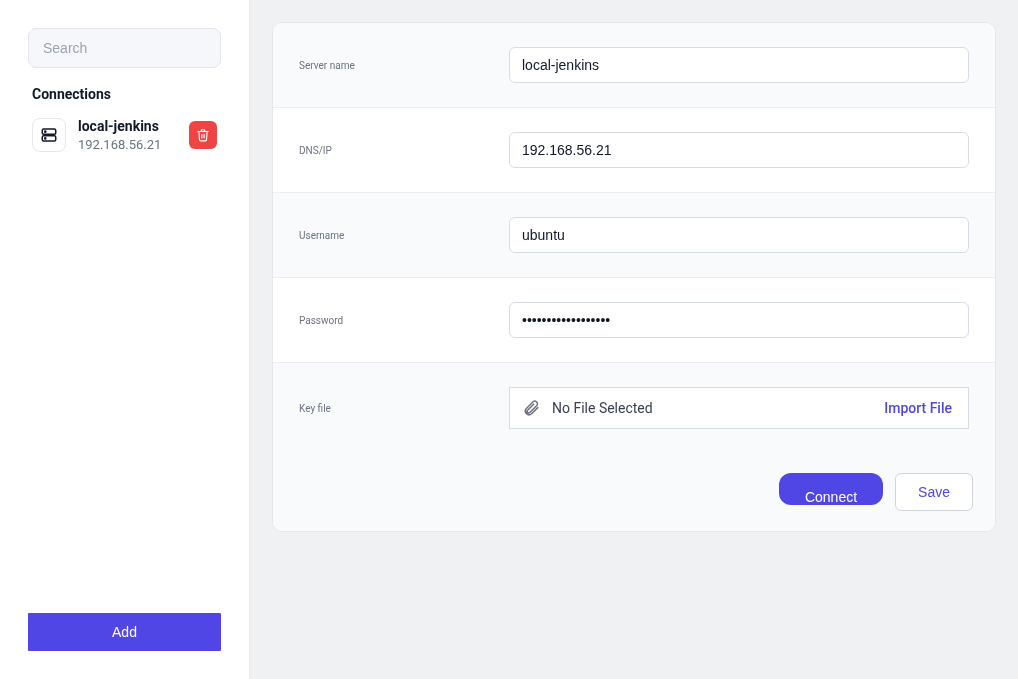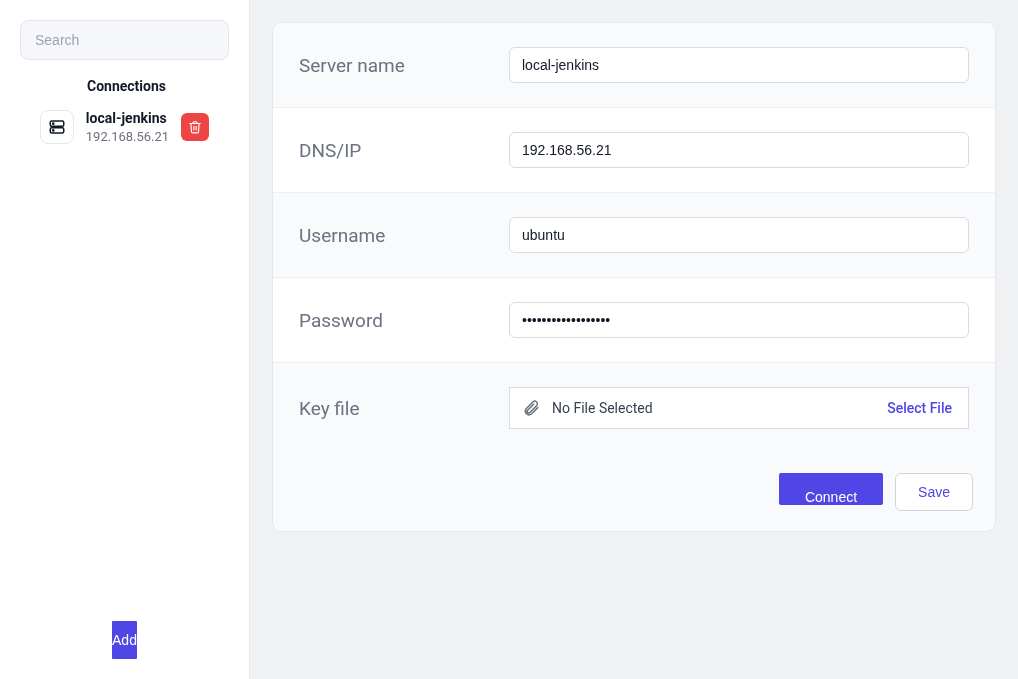--- a/index.html
+++ b/index.html
@@ -7,22 +7,21 @@
   body { display: flex; background: #f0f1f3; }
 
   
   .sidebar {
     width: 250px;
     height: 100%;
     background: #ffffff;
     border-right: 1px solid #e5e7eb;
     display: flex;
     flex-direction: column;
-    padding: 20px;
-    align-items: center;
+    padding: 28px;
   }
   .search {
     width: 100%;
     height: 40px;
     background: #f6f7fb;
     border: 1px solid #e3e6ed;
     border-radius: 8px;
     padding: 0 14px;
     font-size: 14px;
     color: #6b7280;
@@ -113,21 +112,21 @@
     display: flex;
     align-items: center;
     padding: 24px 26px;
     border-bottom: 1px solid #eceef3;
   }
   .form-row:nth-child(odd) { background: #f9fafc; }
   .form-label {
     width: 210px;
     flex: none;
     color: #6b7280;
-    font-size: 19px;
+    font-size: 10px;
   }
   .form-control {
     flex: 1;
   }
   .text-input {
     width: 100%;
     height: 36px;
     border: 1px solid #d7dbe4;
     border-radius: 6px;
     padding: 0 12px;
@@ -157,21 +156,21 @@
     gap: 12px;
     padding: 20px 22px;
     background: #f9fafc;
   }
   .connect-btn {
     height: 28px;
     padding: 16px 26px;
     background: #4f46e5;
     color: #fff;
     border: none;
-    border-radius: 2px;
+    border-radius: 12px;
     font-size: 14px;
     font-weight: 500;
     cursor: pointer;
   }
   .save-btn {
     height: 38px;
     padding: 0 22px;
     background: #ffffff;
     color: #4f46e5;
     border: 1px solid #d1d5db;
@@ -261,21 +260,21 @@
       <div class="form-row" style="border-bottom:none;">
         <div class="form-label">Key file</div>
         <div class="form-control">
           <div class="keyfile-box">
             <span class="attach-icon">
               <svg width="18" height="18" viewBox="0 0 24 24" fill="none" stroke="#6b7280" stroke-width="2" stroke-linecap="round" stroke-linejoin="round">
                 <path d="M21 11.5l-8.5 8.5a5 5 0 0 1-7-7l9-9a3.5 3.5 0 0 1 5 5l-9 9a2 2 0 0 1-3-3l8-8"></path>
               </svg>
             </span>
             <span class="keyfile-text">No File Selected</span>
-            <span class="select-link">Select File</span>
+            <span class="select-link">Import File</span>
           </div>
         </div>
       </div>
     </div>
 
     <div class="card-footer">
       <button class="connect-btn">Connect</button>
       <button class="save-btn">Save</button>
     </div>
 

